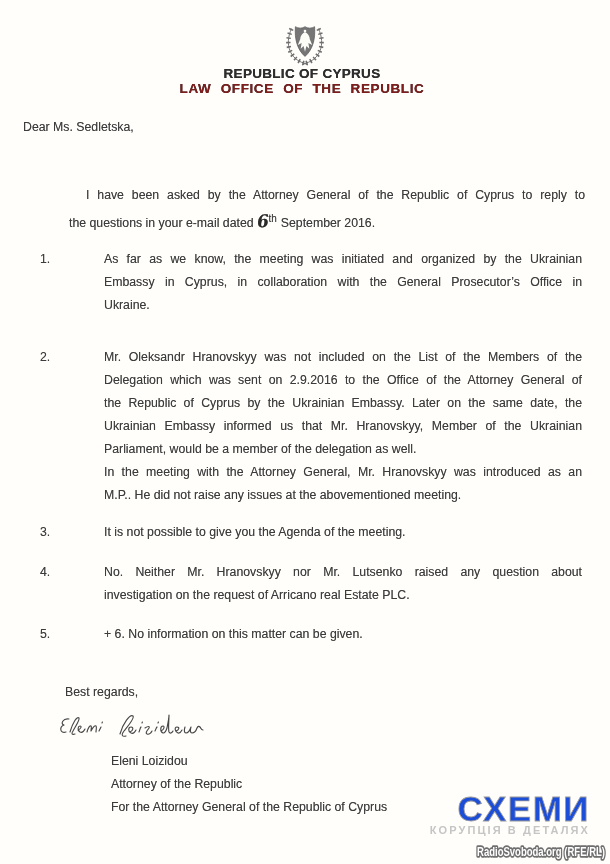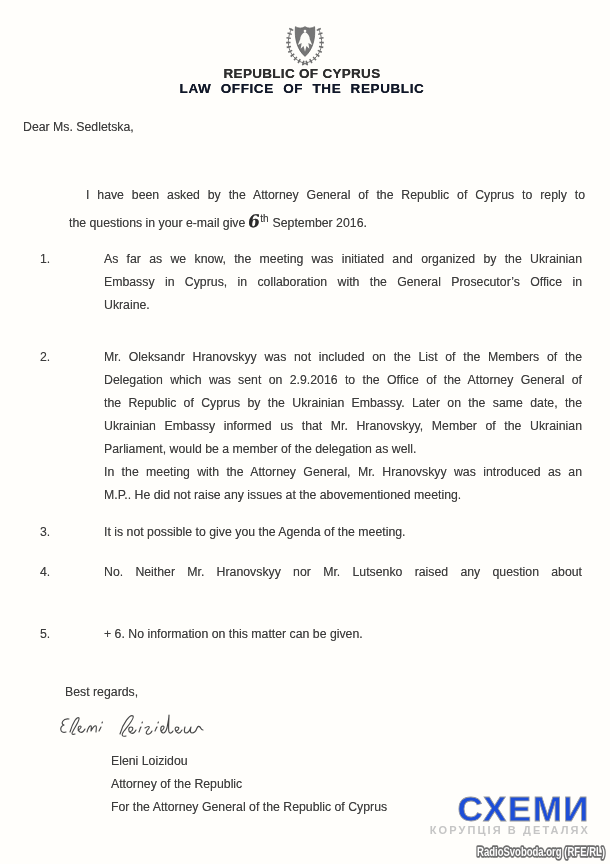--- a/index.html
+++ b/index.html
@@ -16,21 +16,21 @@
   
   .emblem{position:absolute;left:279px;top:20px;}
   .lh-country{
     position:absolute;left:0;right:6px;top:66px;
     text-align:center;font-size:13.5px;font-weight:bold;color:#2e2e2e;
     letter-spacing:.3px;line-height:15px;
     text-shadow:0 0 .4px #2e2e2e;
   }
   .lh-office{
     position:absolute;left:0;right:6px;top:81px;
-    text-align:center;font-size:13.5px;font-weight:bold;color:#0f172a;
+    text-align:center;font-size:13.5px;font-weight:bold;color:#7f1d1d;
     letter-spacing:.6px;word-spacing:5px;line-height:15px;
     text-shadow:0 0 .4px #2e2e2e;
   }
   
   .bodytext{font-size:12.3px;line-height:23px;text-shadow:0 0 .35px rgba(60,60,60,.55);}
   .ln{height:23px;line-height:23px;margin-left:46px;}
   .just{text-align:justify;text-align-last:justify;}
   .last{text-align:left;}
   .greeting{position:absolute;left:23px;top:116px;}
   .intro{position:absolute;left:23px;top:184px;width:562px;}
@@ -92,21 +92,21 @@
     <path d="M27,12.5 C24,14 22,17 22,20 L19.5,26 L23.5,24 L22.5,30 L25.5,27 L27,33 L28.5,27 L31.5,30 L30.5,24 L34.5,26 L32,20 C32,17 30,14 27,12.5 Z" fill="#fdfdf8"></path>
   </svg>
   <div class="lh-country">REPUBLIC OF CYPRUS</div>
   <div class="lh-office">LAW OFFICE OF THE REPUBLIC</div>
 
   <div class="greeting bodytext">Dear Ms. Sedletska,</div>
 
   <div class="intro bodytext">
     <div class="ln just indent">I have been asked by the Attorney General of the Republic of Cyprus to reply to</div>
     <div class="ln last">
-      <span>the questions in your e-mail give</span><span class="hand-digit">6</span><sup class="ord">th</sup><span class="after-date">September 2016.</span>
+      <span>the questions in your e-mail dated</span><span class="hand-digit">6</span><sup class="ord">th</sup><span class="after-date">September 2016.</span>
     </div>
   </div>
 
   <div class="item bodytext" id="item-1">
     <div class="num">1.</div>
     <div class="txt">
         <div class="ln just">As far as we know, the meeting was initiated and organized by the Ukrainian</div>
         <div class="ln just">Embassy in Cyprus, in collaboration with the General Prosecutor’s Office in</div>
         <div class="ln last">Ukraine.</div>
       </div>
@@ -133,20 +133,21 @@
     <div class="num">3.</div>
     <div class="txt">
         <div class="ln last">It is not possible to give you the Agenda of the meeting.</div>
       </div>
   </div>
 
   <div class="item bodytext" id="item-4">
     <div class="num">4.</div>
     <div class="txt">
         <div class="ln just">No. Neither Mr. Hranovskyy nor Mr. Lutsenko raised any question about</div>
+        <div class="ln last">investigation on the request of Arricano real Estate PLC.</div>
       </div>
   </div>
 
   <div class="item bodytext" id="item-5">
     <div class="num">5.</div>
     <div class="txt">
         <div class="ln last">+ 6. No information on this matter can be given.</div>
       </div>
   </div>
 

